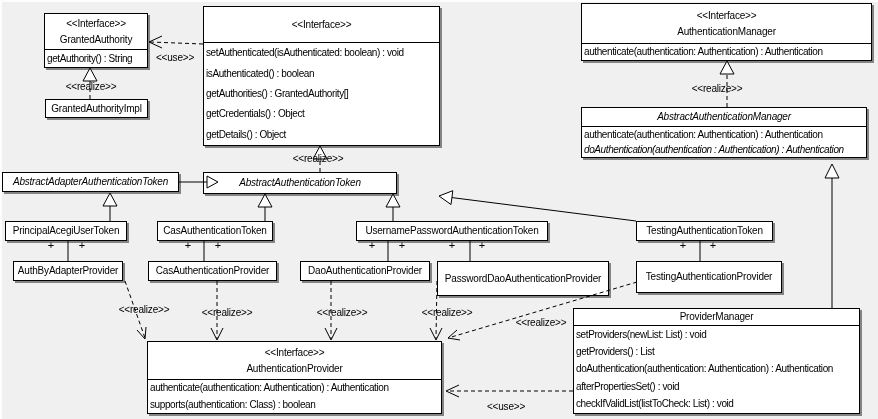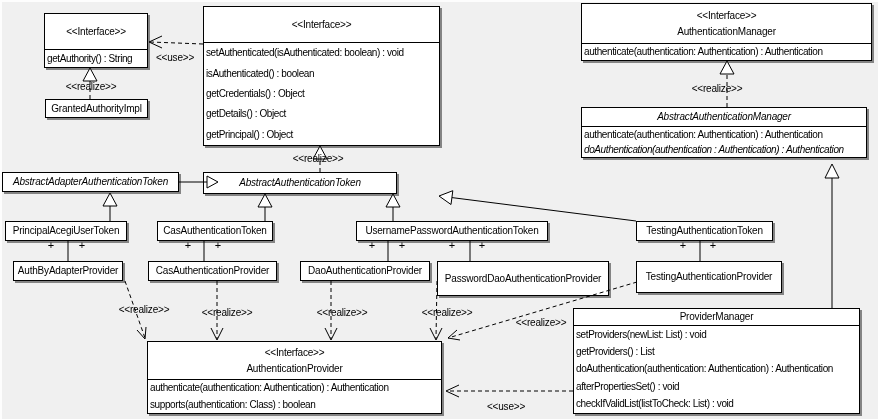--- a/index.html
+++ b/index.html
@@ -106,42 +106,43 @@
     <line x1="204" y1="240" x2="204" y2="261"></line>
     <line x1="388" y1="240" x2="388" y2="261"></line>
     <line x1="470" y1="240" x2="470" y2="261"></line>
     <line x1="700" y1="240" x2="700" y2="261"></line>
   </g>
 </svg>
 
 <div class="cls two" style="left:44px;top:13px;width:104px;height:55px">
   <div class="hd" style="height:35px">
     <div>&lt;&lt;Interface&gt;&gt;</div>
+    <div>GrantedAuthority</div>
   </div>
   <div class="ms">
     <div class="m">getAuthority() : String</div>
   </div>
 </div>
 
 <div class="cls one" style="left:45px;top:99px;width:103px;height:19px">
   <div class="hd">
       <div>GrantedAuthorityImpl</div>
     </div>
 </div>
 
 <div class="cls two" style="left:203px;top:6px;width:237px;height:140px">
   <div class="hd" style="height:35px">
     <div>&lt;&lt;Interface&gt;&gt;</div>
   </div>
   <div class="ms">
     <div class="m">setAuthenticated(isAuthenticated: boolean) : void</div>
     <div class="m">isAuthenticated() : boolean</div>
+    <div class="m">getAuthorities() : GrantedAuthority[]</div>
     <div class="m">getCredentials() : Object</div>
     <div class="m">getDetails() : Object</div>
-    <div class="m">getPrincipal() : Object</div>
   </div>
 </div>
 
 <div class="cls two" style="left:581px;top:3px;width:291px;height:58px">
   <div class="hd" style="height:39px">
     <div>&lt;&lt;Interface&gt;&gt;</div>
     <div>AuthenticationManager</div>
   </div>
   <div class="ms">
     <div class="m">authenticate(authentication: Authentication) : Authentication</div>

